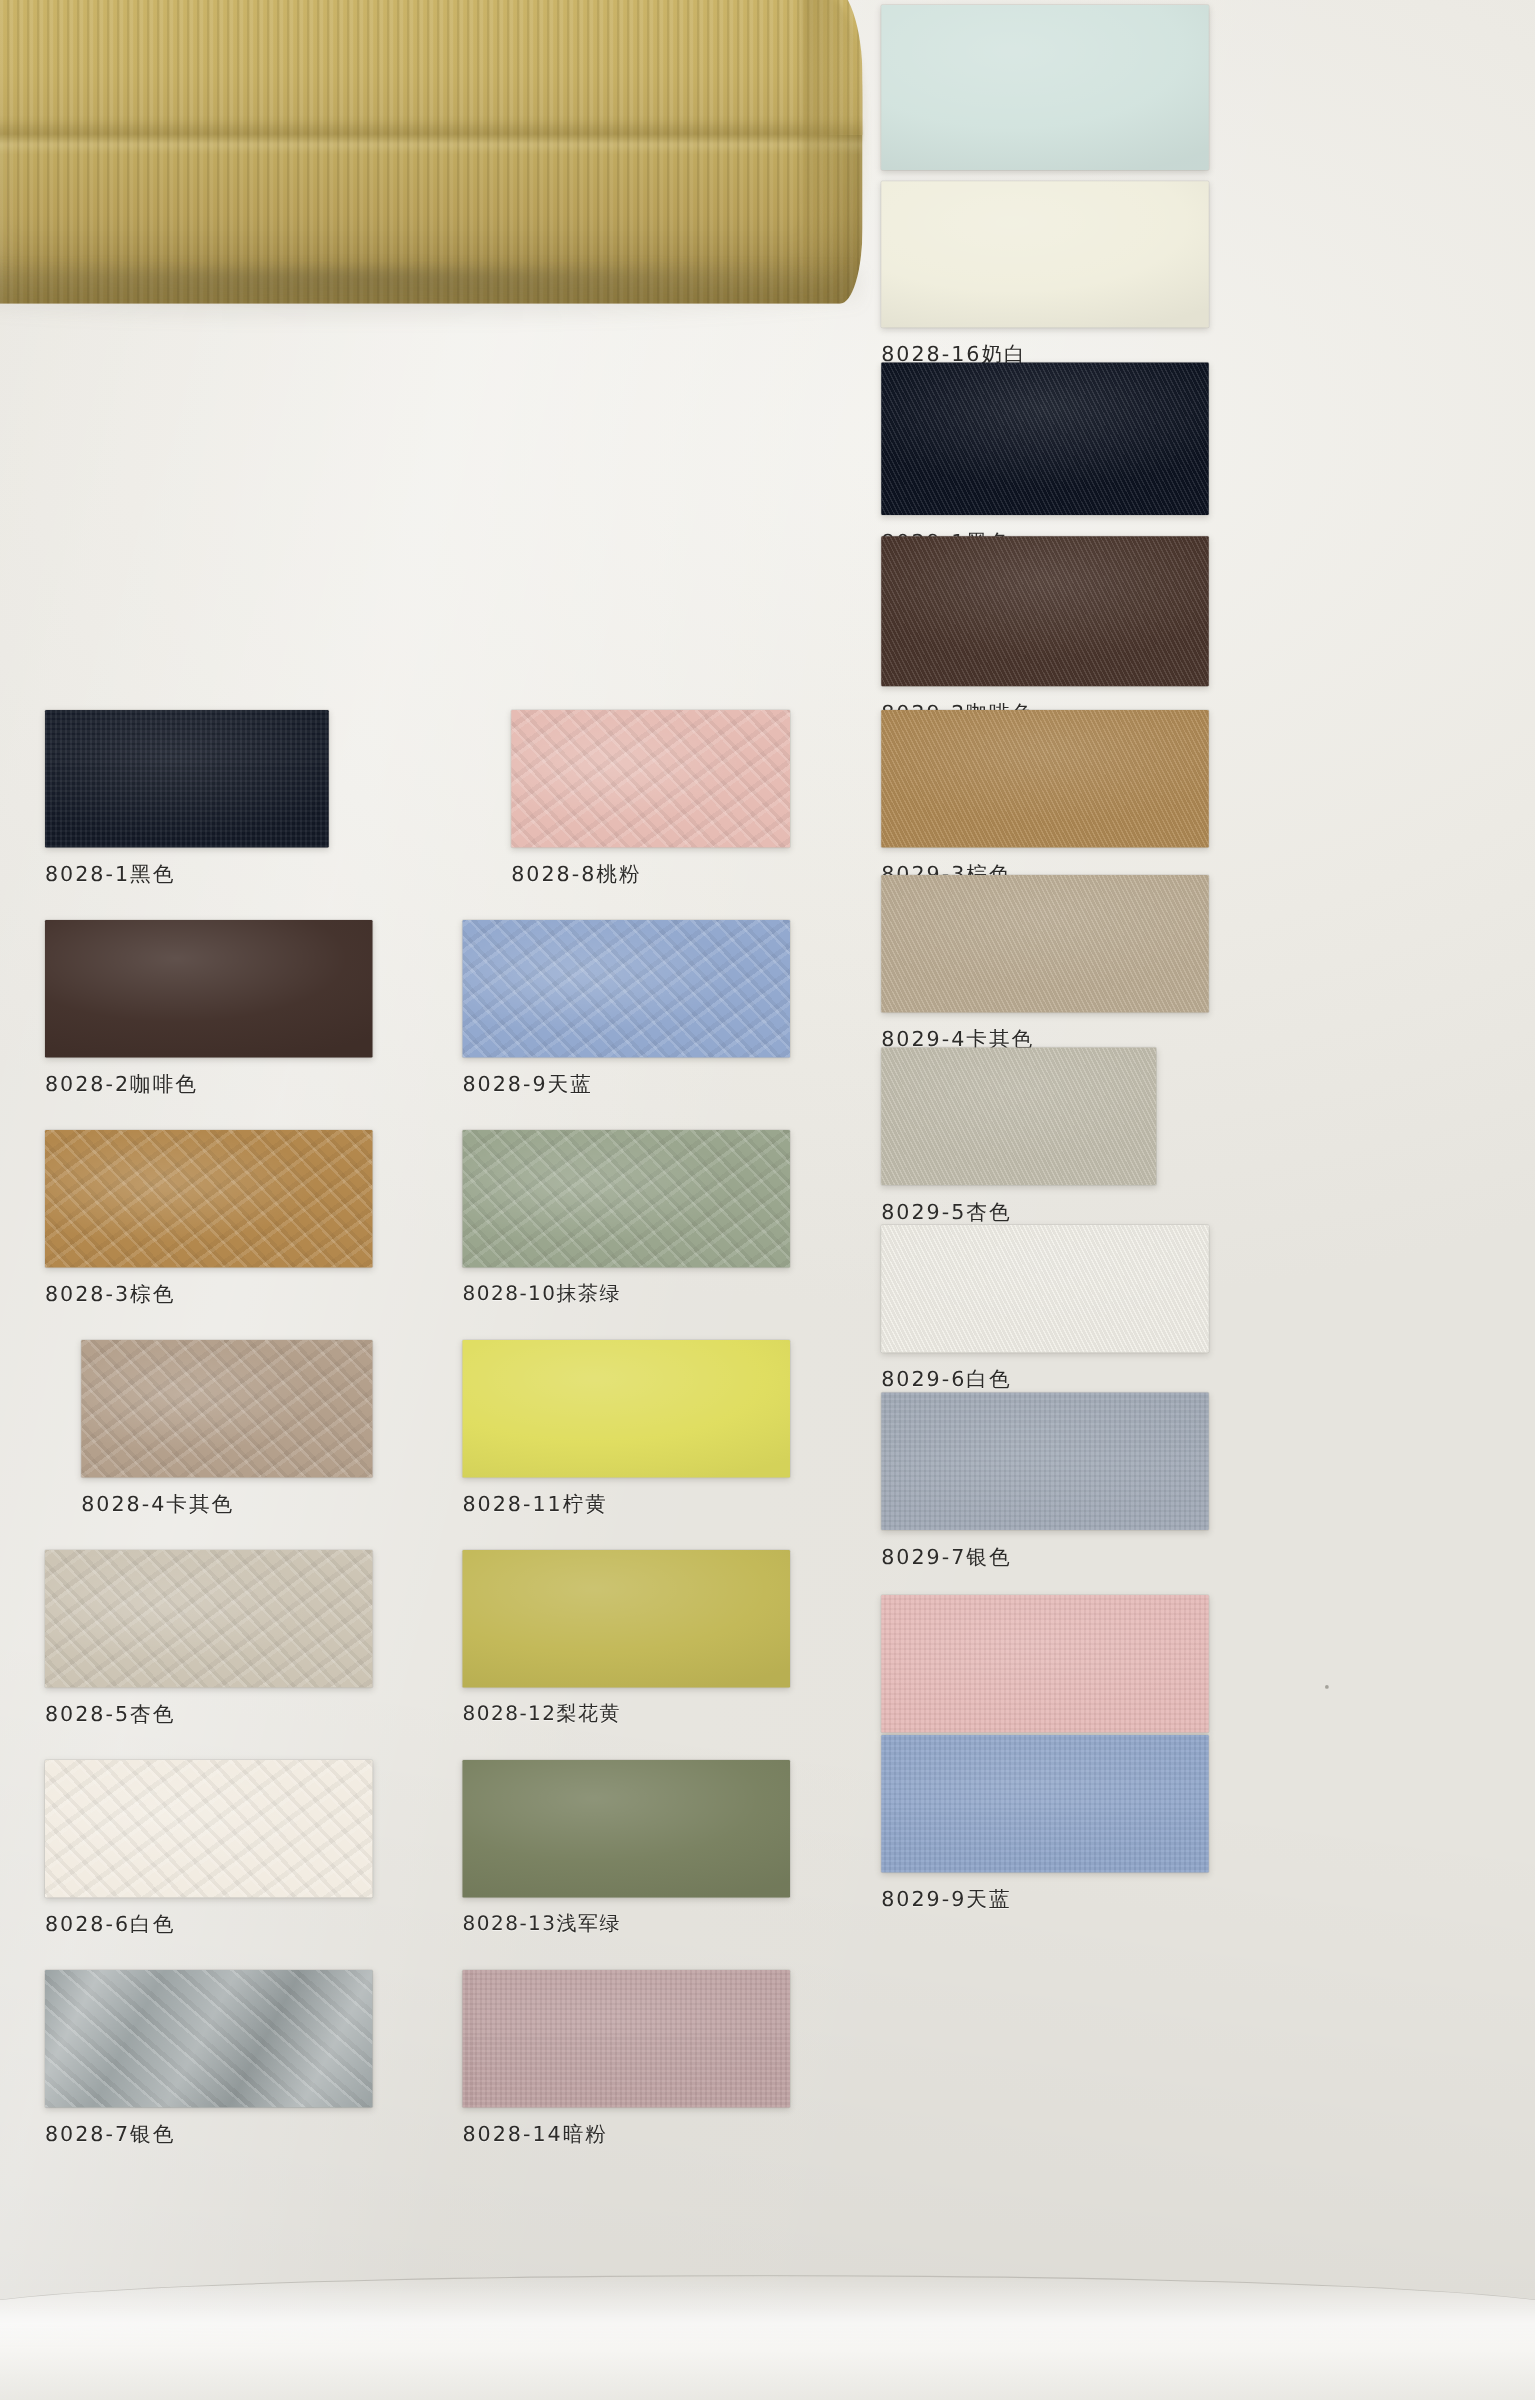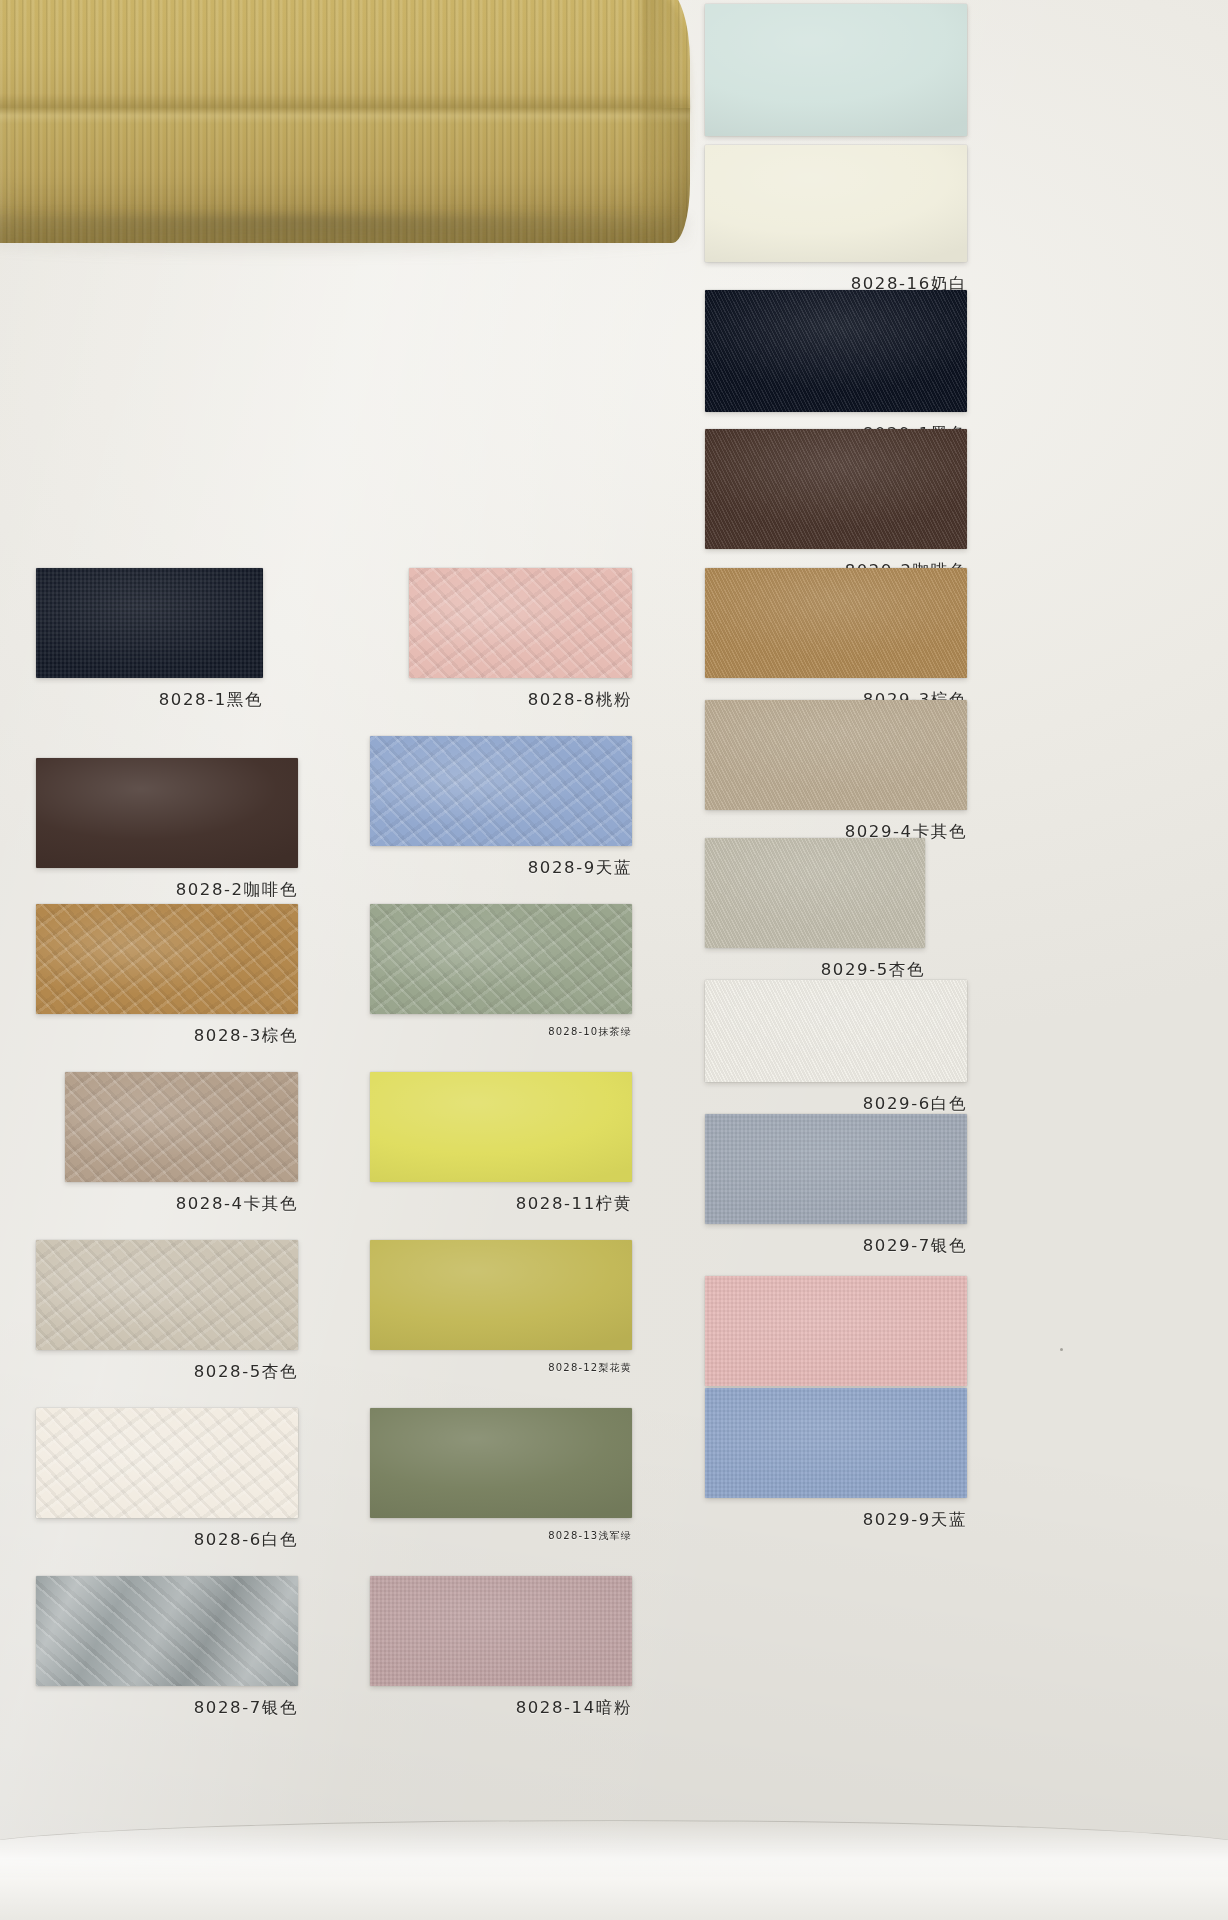--- a/index.html
+++ b/index.html
@@ -136,29 +136,29 @@
       repeating-linear-gradient(0deg, rgba(255,255,255,0.04) 0 2px, rgba(0,0,0,0.03) 2px 4px),
       radial-gradient(ellipse 85% 75% at 45% 35%, rgba(255,255,255,0.09) 0%, rgba(255,255,255,0) 80%);
   }
   .tex-satin {
     background:
       linear-gradient(118deg, rgba(255,255,255,0.00) 0%, rgba(255,255,255,0.34) 14%, rgba(255,255,255,0.02) 30%, rgba(255,255,255,0.26) 48%, rgba(0,0,0,0.06) 64%, rgba(255,255,255,0.30) 82%, rgba(255,255,255,0.00) 100%),
       repeating-linear-gradient(41deg, rgba(255,255,255,0.16) 0 2px, rgba(0,0,0,0.06) 2px 6px, rgba(255,255,255,0.00) 6px 15px);
   }
   .swatch-label {
     margin-top: 11px;
-    text-align: right;
+    text-align: left;
     font-size: 16.5px;
     letter-spacing: 1.6px;
     color: #2c2b29;
     font-family: "DejaVu Sans", "Liberation Sans", sans-serif;
     white-space: nowrap;
     text-shadow: 0 0.5px 0 rgba(255,255,255,0.5);
   }
-  .swatch-label.small { font-size: 10px; letter-spacing: 1.2px; }
+  .swatch-label.small { font-size: 16px; letter-spacing: 1.2px; }
 </style>
 </head>
 <body>
 
 <div id="card-sheet">
 
   <div id="paper-sheen"></div>
 
   <div id="fabric-roll">
     <div class="body"></div>
@@ -171,21 +171,21 @@
   <div id="lint-speck"></div>
   <div id="dot-speck"></div>
 
   <div id="swatch-grid">
       <div class="swatch-item" style="left: 36px; width: 227px; top: 568px;">
         <div class="swatch-chip" style="height: 110px; background: rgb(19, 25, 38);">
           <div class="tex tex-flannel"></div>
         </div>
         <div class="swatch-label">8028-1黑色</div>
       </div>
-      <div class="swatch-item" style="left: 36px; width: 262px; top: 736px; margin-top: 22px;">
+      <div class="swatch-item" style="left: 36px; width: 262px; top: 736px;">
         <div class="swatch-chip" style="height: 110px; background: rgb(66, 48, 42);">
           <div class="tex tex-smooth"></div>
         </div>
         <div class="swatch-label">8028-2咖啡色</div>
       </div>
       <div class="swatch-item" style="left: 36px; width: 262px; top: 904px;">
         <div class="swatch-chip" style="height: 110px; background: rgb(179, 136, 77);">
           <div class="tex tex-crinkle"></div>
         </div>
         <div class="swatch-label">8028-3棕色</div>

